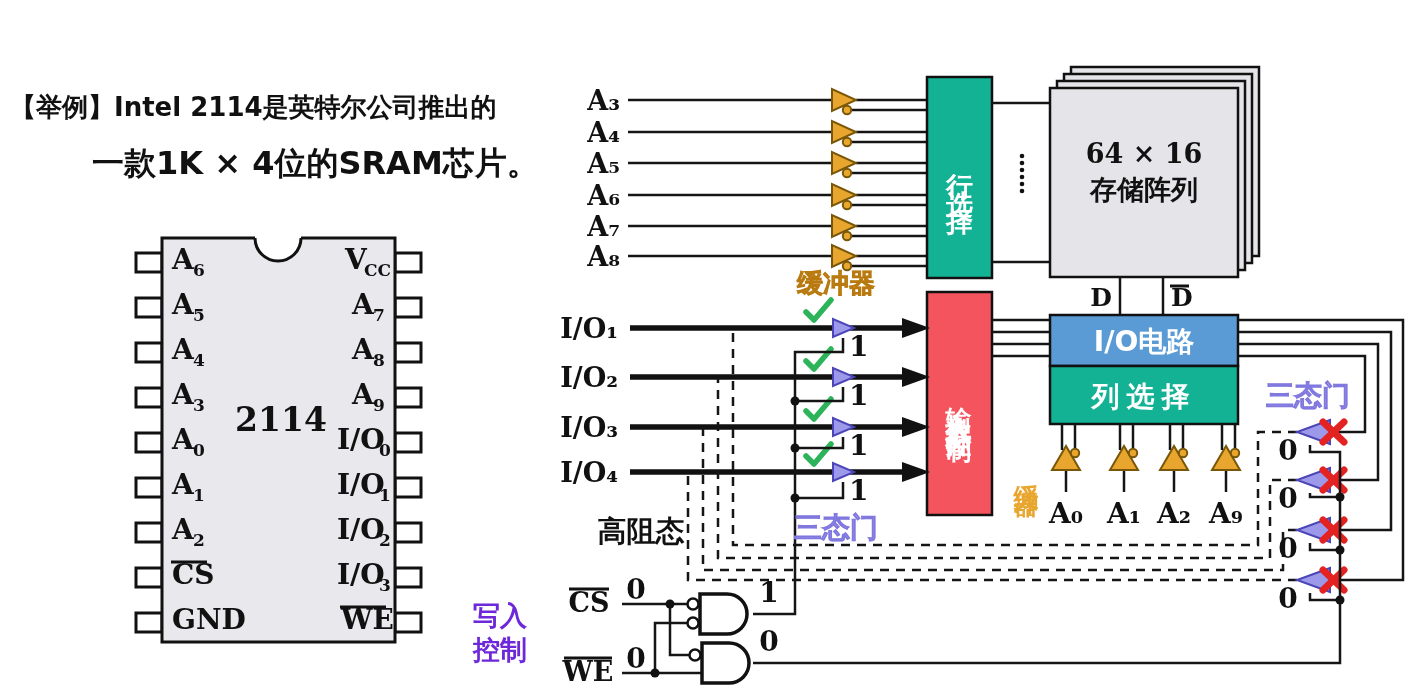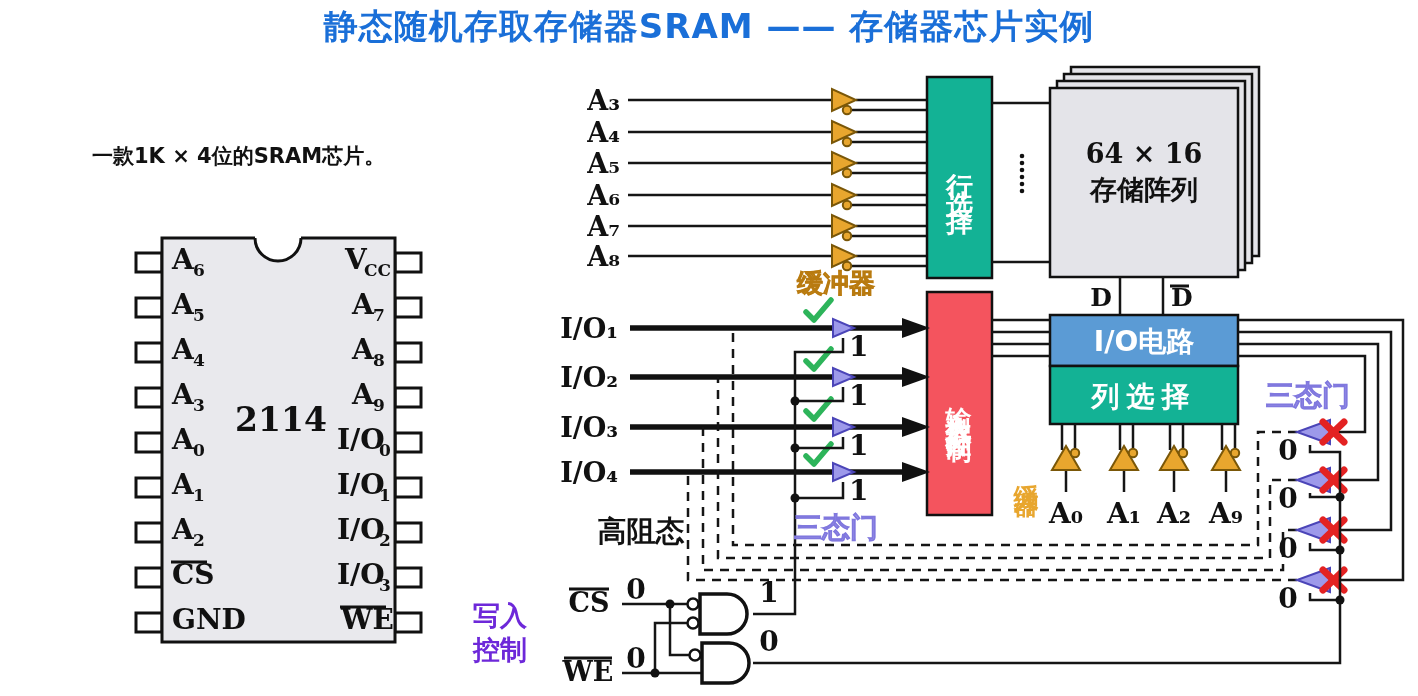--- a/index.html
+++ b/index.html
@@ -3,21 +3,21 @@
 <meta charset="utf-8">
 <style>
   html,body{margin:0;padding:0;background:#fff;width:1418px;height:696px;overflow:hidden;
             font-family:"DejaVu Sans","Liberation Sans",sans-serif;}
   .abs{position:absolute;}
   #stage{position:relative;width:1418px;height:696px;background:#fff;}
   #title{top:4px;left:0;width:1418px;text-align:center;font-size:34px;font-weight:bold;
          color:#1A6FD8;letter-spacing:1px;}
   .intro{color:#111;font-weight:bold;}
   #intro1{left:10px;top:90px;font-size:26px;}
-  #intro2{left:92px;top:142px;font-size:21px;}
+  #intro2{left:92px;top:142px;font-size:32px;}
   svg text{user-select:none;}
   .mt{font-family:"DejaVu Serif","DejaVu Sans",serif;font-weight:bold;fill:#111;}
   .ct{font-family:"DejaVu Sans","Liberation Sans",sans-serif;font-weight:bold;}
   .vlabel{display:flex;align-items:center;justify-content:center;
           writing-mode:vertical-rl;text-orientation:upright;font-weight:bold;color:#fff;
           font-family:"DejaVu Sans","Liberation Sans",sans-serif;}
   #rowSelLabel{left:927px;top:77px;width:65px;height:201px;font-size:27px;letter-spacing:17px;}
   #inputCtrlLabel{left:927px;top:292px;width:65px;height:223px;font-size:26px;letter-spacing:6px;}
   #bufBottomLabel{left:1008px;top:414px;width:36px;height:112px;font-size:25px;
                   letter-spacing:5px;color:#E8A62E;}
@@ -347,19 +347,19 @@
       <line x1="569" y1="589" x2="609" y2="589" stroke="#111" stroke-width="3"></line>
       <text class="mt" x="636" y="599" font-size="28" text-anchor="middle">0</text>
       <text class="mt" x="588" y="681" font-size="27" text-anchor="middle">WE</text>
       <line x1="564" y1="658" x2="612" y2="658" stroke="#111" stroke-width="3"></line>
       <text class="mt" x="636" y="668" font-size="28" text-anchor="middle">0</text>
       <text class="mt" x="769" y="602" font-size="28" text-anchor="middle">1</text>
       <text class="mt" x="769" y="651" font-size="28" text-anchor="middle">0</text>
     </g>
   </svg>
 
-  <div class="abs" id="title">静态随机存取存储器SRAM —— 存储器芯片实例</div>
+  <div class="abs intro" id="intro1">【举例】Intel 2114是英特尔公司推出的</div>
   <div class="abs intro" id="intro2">一款1K × 4位的SRAM芯片。</div>
   <div class="abs vlabel" id="rowSelLabel">行选择</div>
   <div class="abs vlabel" id="inputCtrlLabel">输入数据控制</div>
   <div class="abs vlabel" id="bufBottomLabel">缓冲器</div>
   <div class="abs" id="writeCtrlLabel">写入控制</div>
 </div>
 
 </body></html>

